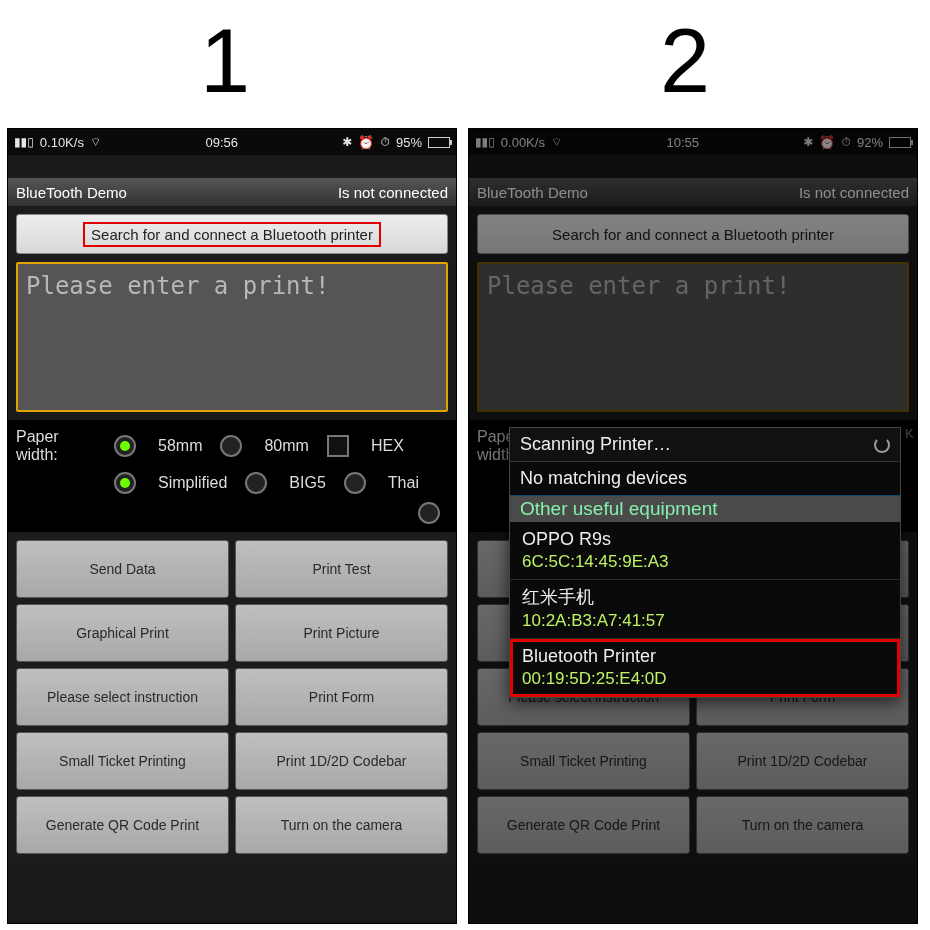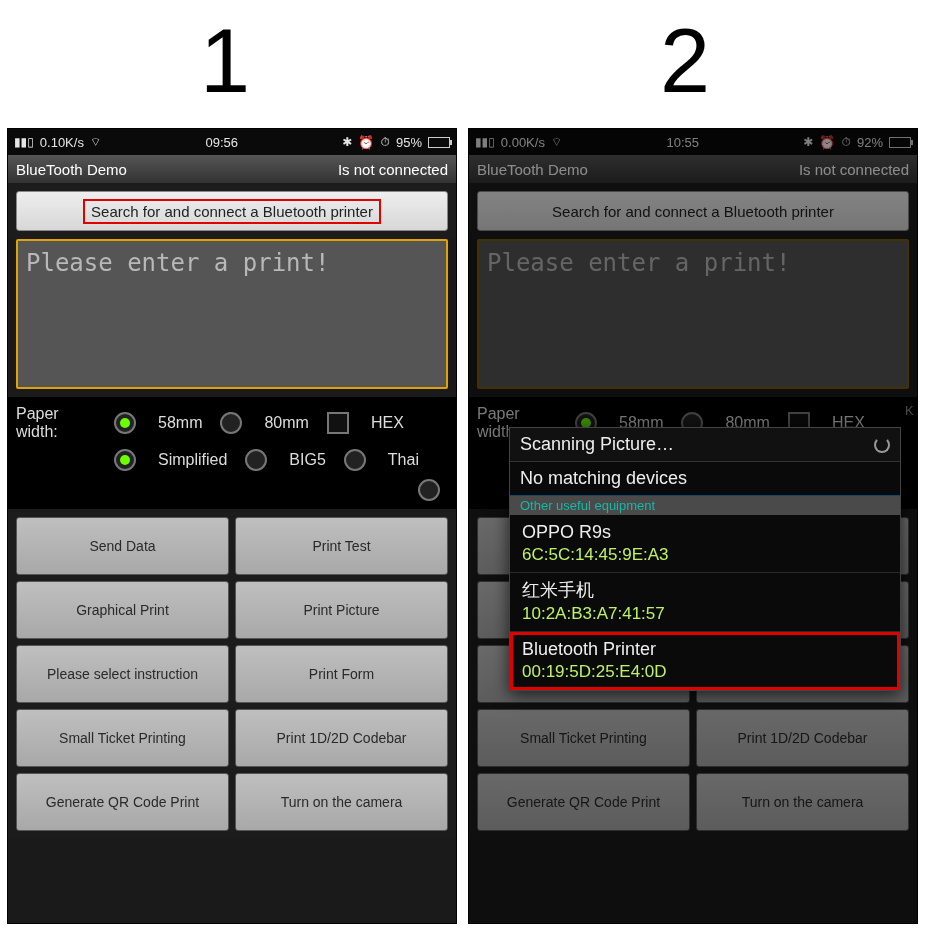--- a/index.html
+++ b/index.html
@@ -66,20 +66,21 @@
   
   .titlebar {
     height: 28px;
     background: linear-gradient(#555,#333);
     color: #fff;
     display: flex;
     align-items: center;
     justify-content: space-between;
     padding: 8px 8px;
     font-size: 15px;
+    margin-top: 23px;
   }
 
   
   .searchbar-wrap {
     padding: 8px;
     background: #1c1c1c;
   }
   .search-btn {
     width: 100%;
     height: 40px;
@@ -227,22 +228,22 @@
     border-radius: 50%;
   }
   .scan-subhead {
     padding: 6px 10px;
     font-size: 18px;
     border-bottom: 1px solid #0c4a6e;
   }
   .scan-section-label {
     background: #4a4a4a;
     padding: 2px 10px;
-    font-size: 13px;
-    color: #14b8a6;
+    font-size: 19px;
+    color: #86efac;
   }
   .scan-item {
     padding: 6px 12px;
     border-bottom: 1px solid #2a2a2a;
     cursor: pointer;
     line-height: 1.3;
   }
   .scan-item .mac { font-size: 17px; color: #bef264; }
   .scan-item.highlight {
     outline: 3px solid #e00000;
@@ -417,21 +418,21 @@
       <div class="grid-btn">Small Ticket Printing</div>
       <div class="grid-btn">Print 1D/2D Codebar</div>
       <div class="grid-btn">Generate QR Code Print</div>
       <div class="grid-btn">Turn on the camera</div>
     </div>
 
     <div class="dim"></div>
 
     <div class="scan-dialog">
       <div class="scan-header">
-        <span>Scanning Picture…</span>
+        <span>Scanning Printer…</span>
         <span class="spinner"></span>
       </div>
       <div class="scan-subhead">No matching devices</div>
       <div class="scan-section-label">Other useful equipment</div>
       <div class="scan-item">
         <div>OPPO R9s</div>
         <div class="mac">6C:5C:14:45:9E:A3</div>
       </div>
       <div class="scan-item">
         <div>红米手机</div>

